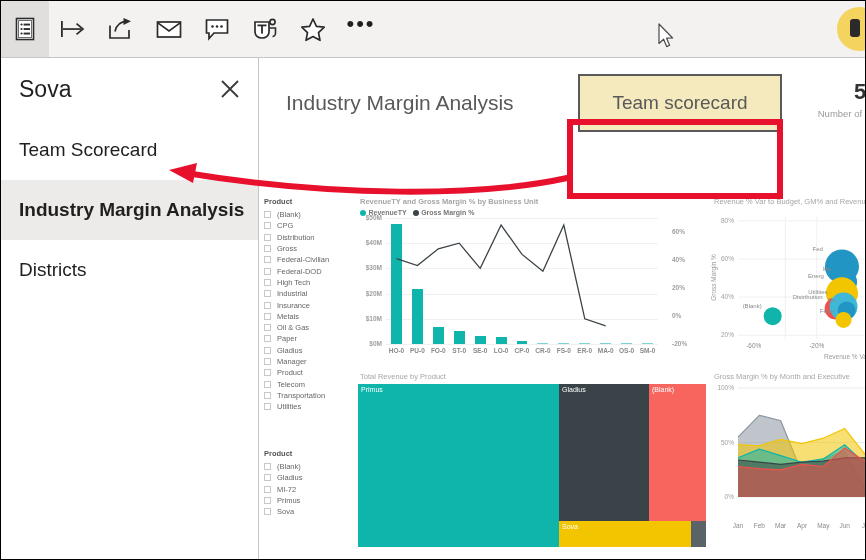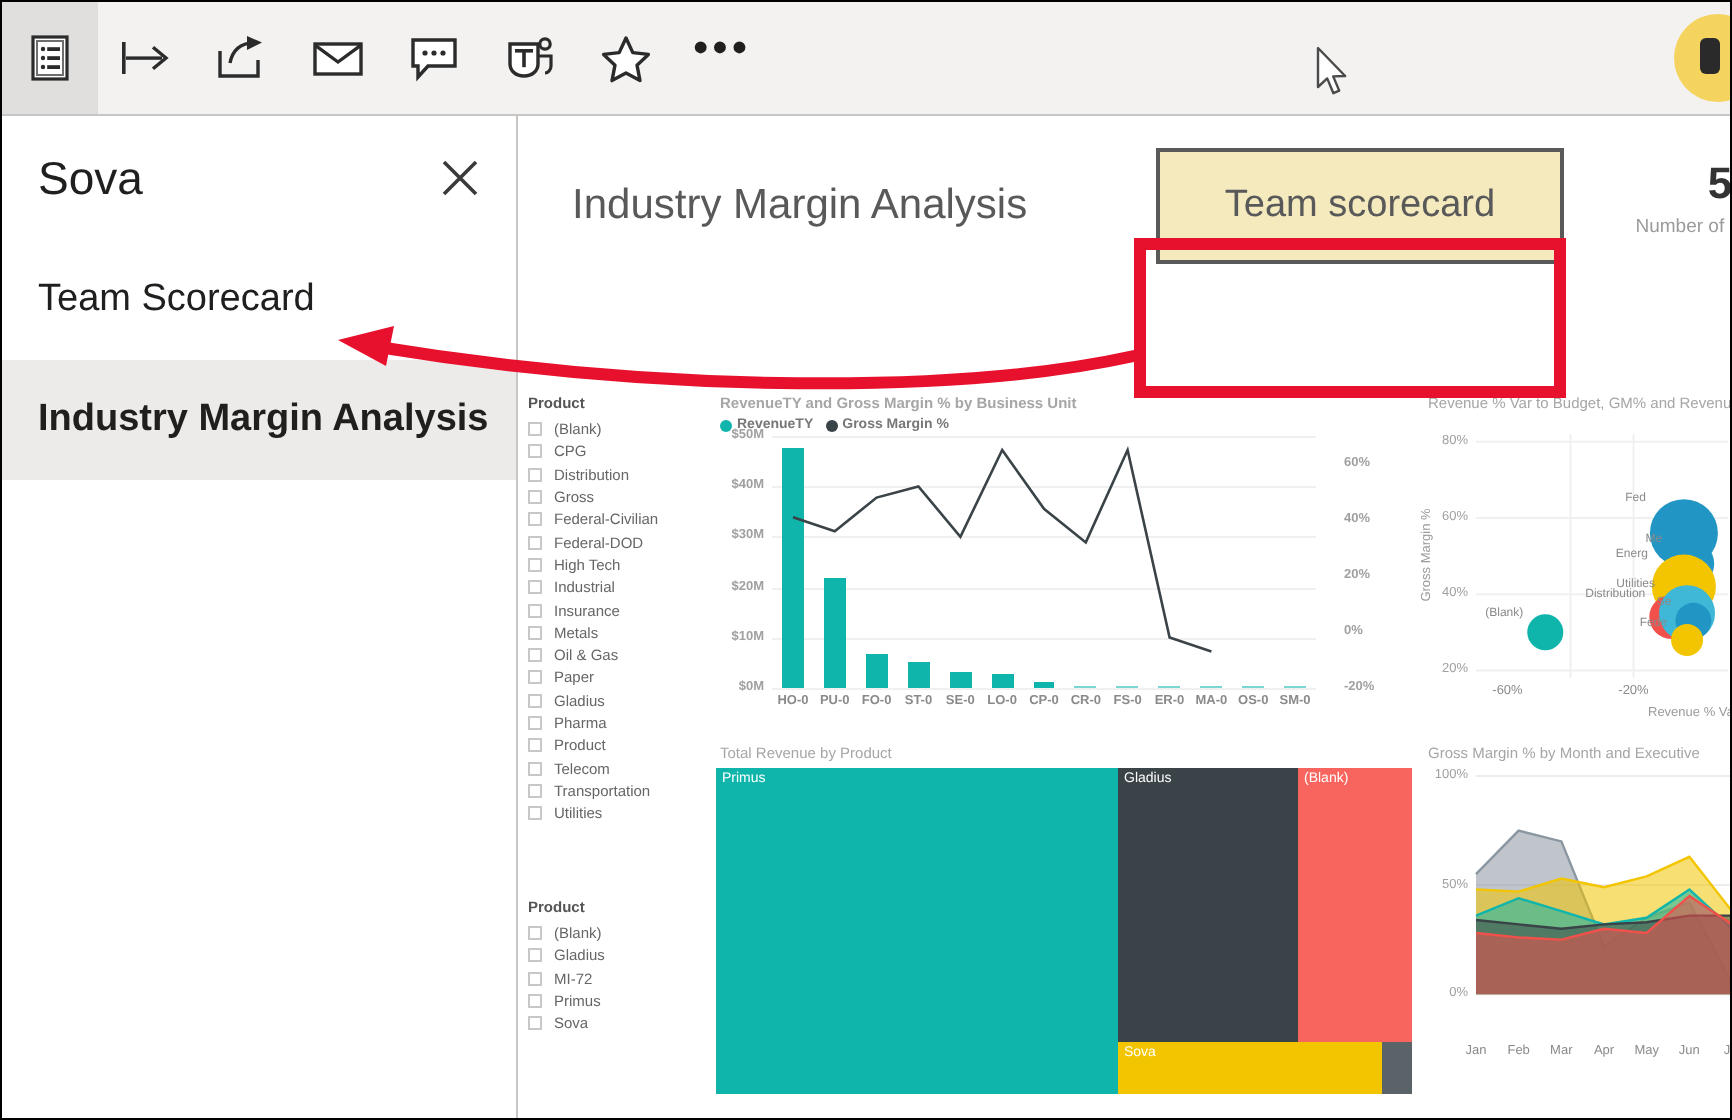--- a/index.html
+++ b/index.html
@@ -220,20 +220,23 @@
         </svg>
       </div>
     </div>
     <div class="sb-list" id="sb-list">
         <div class="sb-item">
           <span>Team Scorecard</span>
         </div>
         <div class="sb-item active">
           <span>Industry Margin Analysis</span>
         </div>
+        <div class="sb-item">
+          <span>Districts</span>
+        </div>
       </div>
   </div>
 
   <div class="canvas">
 
     <div class="report-title">Industry Margin Analysis</div>
 
     <div class="team-btn">Team scorecard</div>
 
     <div class="kpi">
@@ -290,21 +293,21 @@
         <div class="slicer-row">
           <span class="slicer-box"></span>
           <span class="slicer-label">Paper</span>
         </div>
         <div class="slicer-row">
           <span class="slicer-box"></span>
           <span class="slicer-label">Gladius</span>
         </div>
         <div class="slicer-row">
           <span class="slicer-box"></span>
-          <span class="slicer-label">Pharma</span>
+          <span class="slicer-label">Manager</span>
         </div>
         <div class="slicer-row">
           <span class="slicer-box"></span>
           <span class="slicer-label">Product</span>
         </div>
         <div class="slicer-row">
           <span class="slicer-box"></span>
           <span class="slicer-label">Telecom</span>
         </div>
         <div class="slicer-row">

